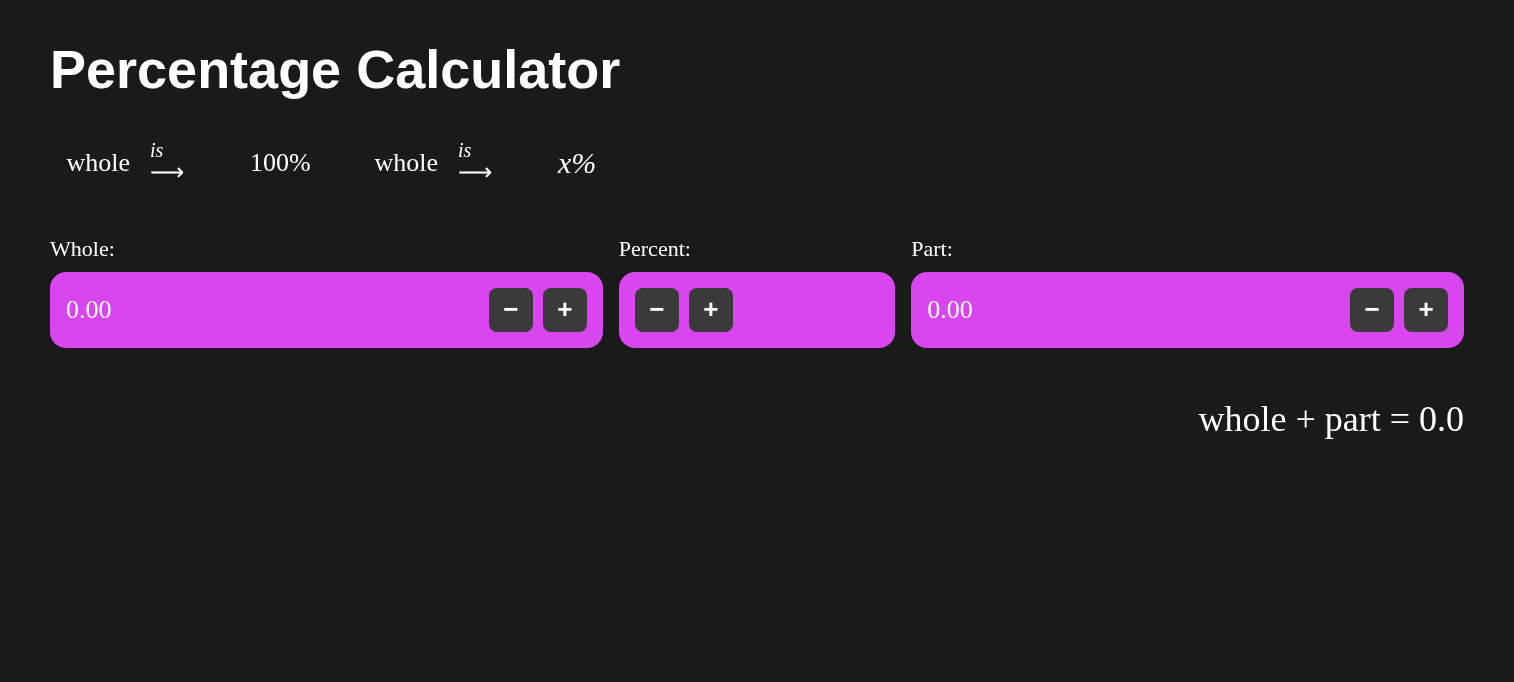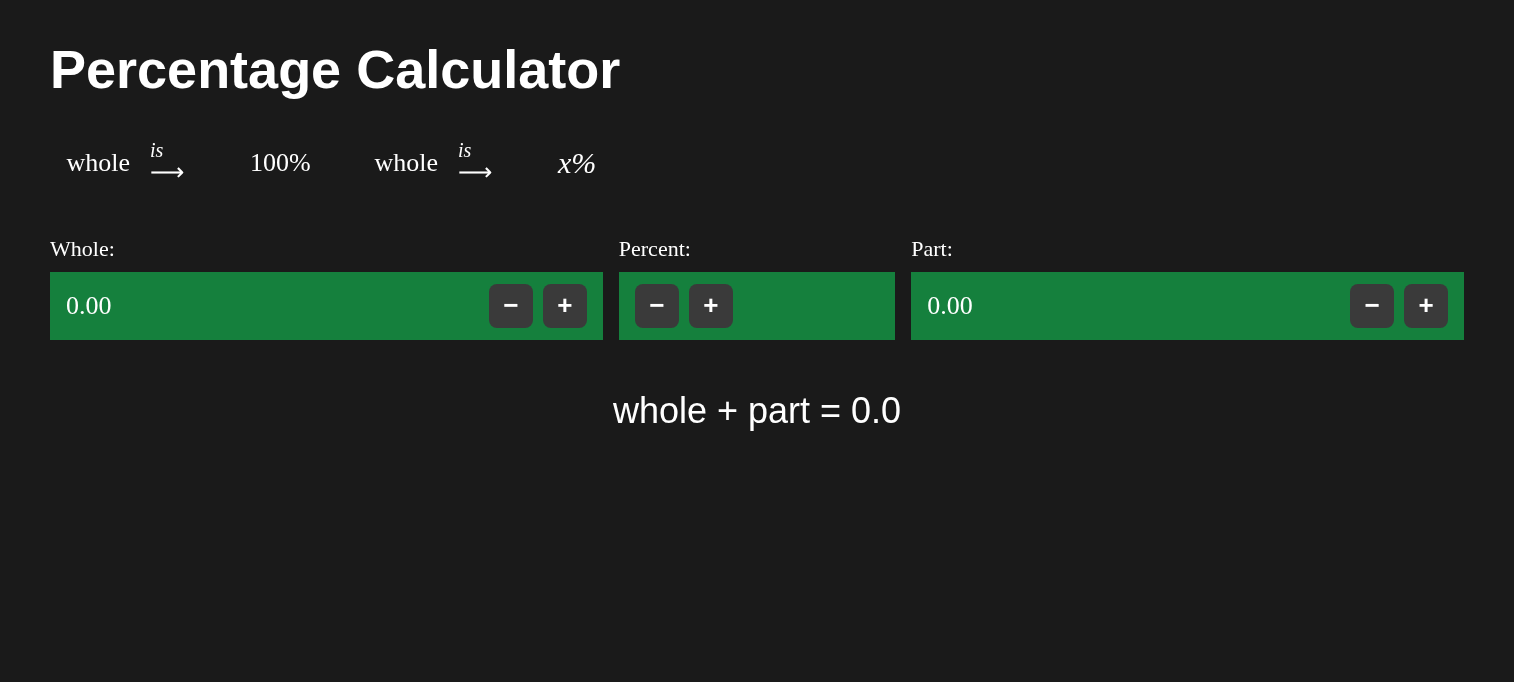--- a/index.html
+++ b/index.html
@@ -102,24 +102,24 @@
 
     .input-label {
       font-size: 22px;
       font-weight: normal;
       font-family: 'Georgia', serif;
     }
 
     .input-row {
       display: flex;
       align-items: center;
-      background-color: #15803d;
-      border-radius: 0;
+      background-color: #d946ef;
+      border-radius: 16px;
       padding: 0 16px;
-      height: 68px;
+      height: 76px;
       gap: 10px;
     }
 
     .input-value {
       flex: 1;
       font-size: 26px;
       color: #ffffff;
       background: transparent;
       border: none;
       outline: none;
@@ -138,23 +138,23 @@
       display: flex;
       align-items: center;
       justify-content: center;
       font-weight: bold;
       line-height: 1;
       padding-bottom: 2px;
     }
 
     .result-section {
       display: flex;
-      justify-content: center;
+      justify-content: flex-end;
       font-size: 36px;
-      font-family: Liberation Sans, sans-serif;
+      font-family: Liberation Serif, serif;
       margin-top: 41px;
     }
 
     .result-text {
       font-size: 36px;
     }
   </style>
 </head>
 <body>
 

